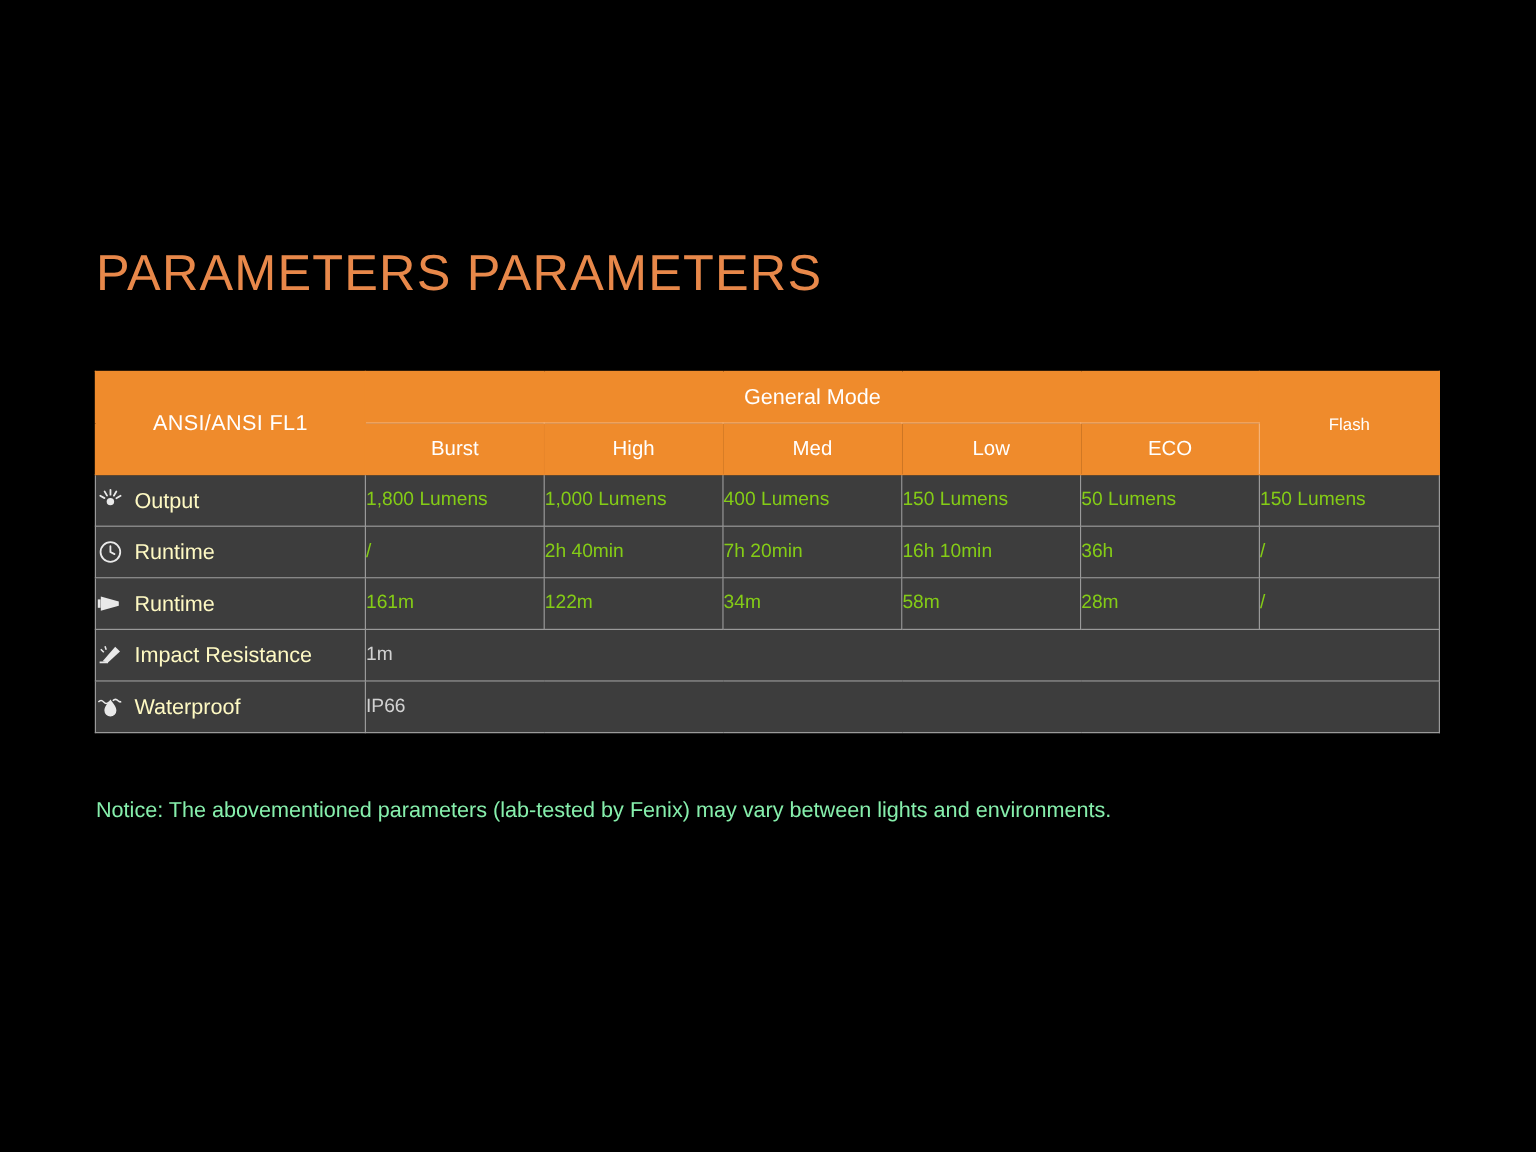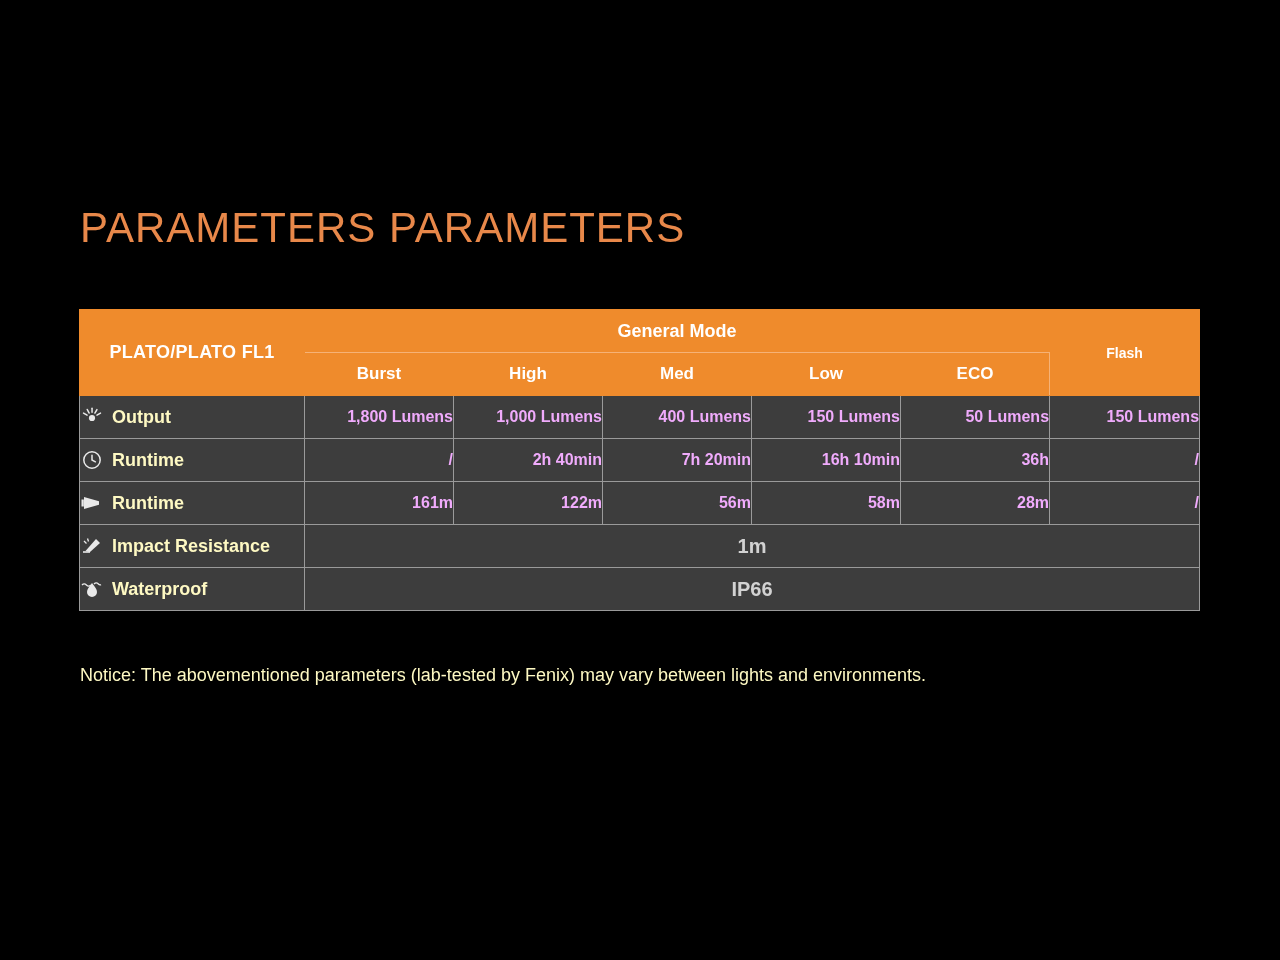--- a/index.html
+++ b/index.html
@@ -31,21 +31,21 @@
     position: absolute;
     left: 79px;
     top: 309px;
     width: 1121px;
     border-collapse: collapse;
     table-layout: fixed;
   }
   #spec-table td, #spec-table th {
     border: 1px solid #9a9a9a;
     padding: 0;
-    font-weight: 700;
+    font-weight: 400;
   }
 
   
   .hdr {
     background: #ef8b2c;
     color: #ffffff;
     border-color: #ef8b2c !important;
     text-align: center;
   }
   .hdr-left {
@@ -81,71 +81,70 @@
     padding-left: 10px;
     white-space: nowrap;
   }
   .rowlabel .lbl-wrap {
     display: flex;
     align-items: center;
     gap: 8px;
   }
   .cell {
     background: #3d3d3d;
-    color: #f0abfc;
+    color: #84cc16;
     font-size: 16px;
-    text-align: right;
+    text-align: left;
     height: 42px;
     margin-left: 47px;
   }
   .cell.flash { }
   .span-cell {
     background: #3d3d3d;
     color: #d2d2d2;
-    font-size: 20px;
-    text-align: center;
+    font-size: 16px;
     height: 40px;
   }
 
   .icon {
     display: inline-block;
     width: 24px;
     height: 22px;
     flex: 0 0 24px;
     position: relative;
   }
   .icon svg { display: block; }
 
   #notice {
     position: absolute;
     left: 80px;
     top: 665px;
     font-size: 18px;
-    color: #fef9c3;
+    color: #86efac;
     white-space: nowrap;
   }
 </style>
 </head>
 <body>
 
 <div id="page-title">PARAMETERS PARAMETERS</div>
 
 <table id="spec-table">
   <colgroup>
     <col style="width:225px">
     <col style="width:149px">
     <col style="width:149px">
     <col style="width:149px">
     <col style="width:149px">
     <col style="width:149px">
     <col style="width:150px">
   </colgroup>
   <tbody>
     <tr>
-      <td class="hdr-left" rowspan="2">PLATO/PLATO FL1</td>
+      <td class="hdr-left" rowspan="2">ANSI/ANSI FL1</td>
       <td class="hdr hdr-general" colspan="5">General Mode</td>
       <td class="hdr hdr-flash" rowspan="2">Flash</td>
     </tr>
     <tr>
       <td class="hdr hdr-mode first">Burst</td>
       <td class="hdr hdr-mode">High</td>
       <td class="hdr hdr-mode">Med</td>
       <td class="hdr hdr-mode">Low</td>
       <td class="hdr hdr-mode">ECO</td>
     </tr>
@@ -203,21 +202,21 @@
             <svg width="24" height="22" viewBox="0 0 24 22">
               <path d="M4 5 L19 9.2 L19 12.8 L4 17 Z" fill="#e9e9e9"></path>
               <rect x="1.5" y="7.5" width="2.3" height="7" fill="#e9e9e9"></rect>
             </svg>
           </span>
           <span>Runtime</span>
         </div>
       </td>
       <td class="cell">161m</td>
       <td class="cell">122m</td>
-      <td class="cell">56m</td>
+      <td class="cell">34m</td>
       <td class="cell">58m</td>
       <td class="cell">28m</td>
       <td class="cell flash">/</td>
     </tr>
 
     <tr>
       <td class="rowlabel">
         <div class="lbl-wrap">
           <span class="icon">
             <svg width="24" height="22" viewBox="0 0 24 22">

